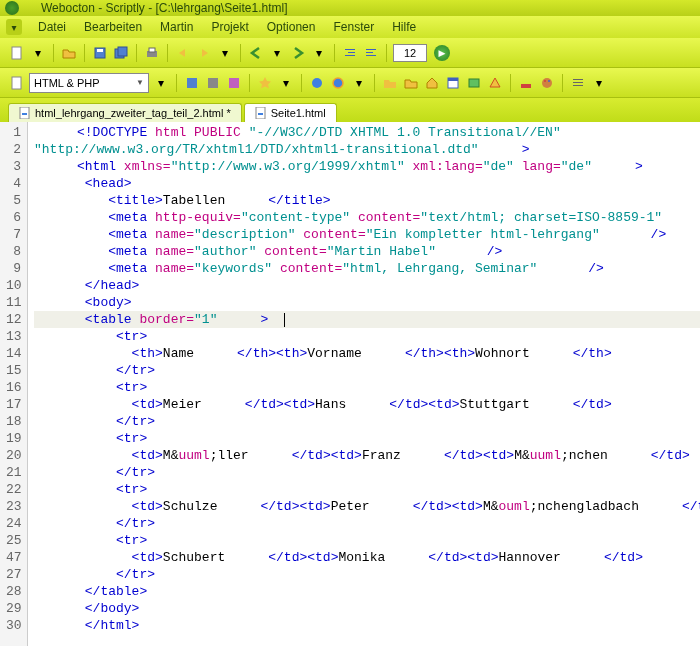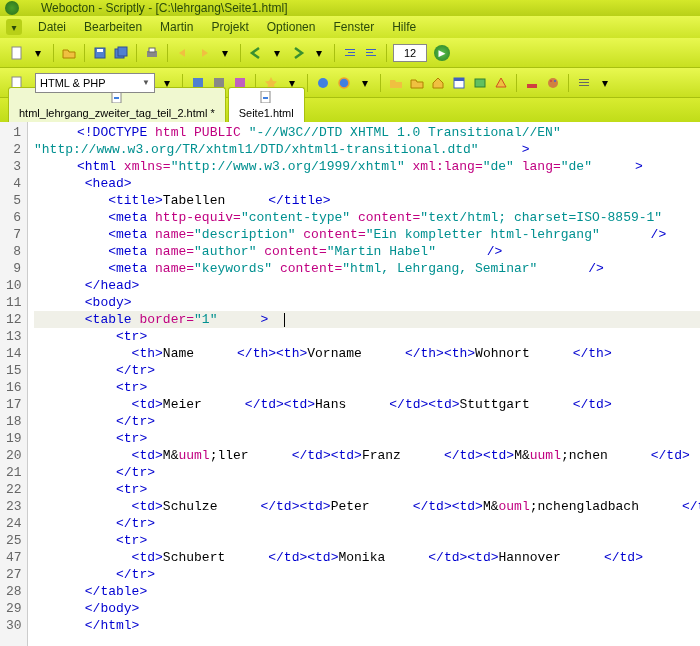--- a/index.html
+++ b/index.html
@@ -10,24 +10,24 @@
 .menubar { background: linear-gradient(#e8f850, #cde428); height: 22px; display: flex; align-items: center; padding: 0 6px; gap: 2px; }
 .menu-btn { width: 16px; height: 16px; background: #b8d018; border-radius: 3px; display: flex; align-items: center; justify-content: center; color: #2a4a0a; font-size: 10px; margin-right: 6px; }
 .menu-item { padding: 2px 8px; color: #2a4a0a; cursor: pointer; }
 .toolbar { background: linear-gradient(#e8f850, #c8e020); height: 30px; display: flex; align-items: center; padding: 0 8px; gap: 3px; border-bottom: 1px solid #a8c010; }
 .tb-btn { width: 18px; height: 18px; display: flex; align-items: center; justify-content: center; cursor: pointer; border-radius: 2px; }
 .tb-sep { width: 1px; height: 18px; background: #a8c010; margin: 0 3px; }
 .tb-icon { width: 14px; height: 14px; }
 .page-num { background: #fff; border: 1px solid #888; width: 34px; height: 18px; display: flex; align-items: center; justify-content: center; font-size: 11px; }
 .go-btn { width: 16px; height: 16px; background: radial-gradient(#5ac050, #2a8020); border-radius: 50%; display: flex; align-items: center; justify-content: center; color: #fff; font-size: 9px; margin-left: 4px; }
 .toolbar2 { background: linear-gradient(#e8f850, #c8e020); height: 30px; display: flex; align-items: center; padding: 0 8px; gap: 3px; border-bottom: 1px solid #a8c010; }
-.lang-select { background: #fff; border: 1px solid #888; height: 20px; width: 120px; display: flex; align-items: center; padding: 0 4px; font-size: 11px; position: relative; margin-left: 6px; }
+.lang-select { background: #fff; border: 1px solid #888; height: 20px; width: 120px; display: flex; align-items: center; padding: 0 4px; font-size: 11px; position: relative; }
 .lang-select::after { content: "▼"; position: absolute; right: 4px; font-size: 8px; color: #555; }
 .tabs { background: linear-gradient(#d8ec30, #c0dc18); height: 24px; display: flex; align-items: flex-end; padding: 0 8px; }
-.tab { background: #f0f8d0; border: 1px solid #a8c010; border-bottom: none; padding: 3px 10px; font-size: 11px; display: flex; align-items: center; gap: 4px; margin-right: 2px; border-radius: 3px 3px 0 0; cursor: pointer; flex-direction: column; }
+.tab { background: #f0f8d0; border: 1px solid #a8c010; border-bottom: none; padding: 3px 10px; font-size: 11px; display: flex; align-items: center; gap: 4px; margin-right: 2px; border-radius: 3px 3px 0 0; cursor: pointer; }
 .tab.active { background: #fff; }
 .tab-icon { width: 12px; height: 12px; }
 .code-area { background: #fff; font-family: "Courier New", monospace; font-size: 13px; display: flex; }
 .gutter { background: #f4f4f4; border-right: 1px solid #ccc; text-align: right; padding: 2px 6px; color: #666; line-height: 17px; min-width: 28px; }
 .code { padding: 2px 6px; line-height: 17px; white-space: pre; }
 .code .line.hlt { background: #f0f0e8; display: inline-block; width: 100%; }
 .code .line.lineblank { height: 17px; }
 .kw { color: #0000d0; margin-left: 43px; }
 .str { color: #009090; }
 .attr { color: #c00080; }

